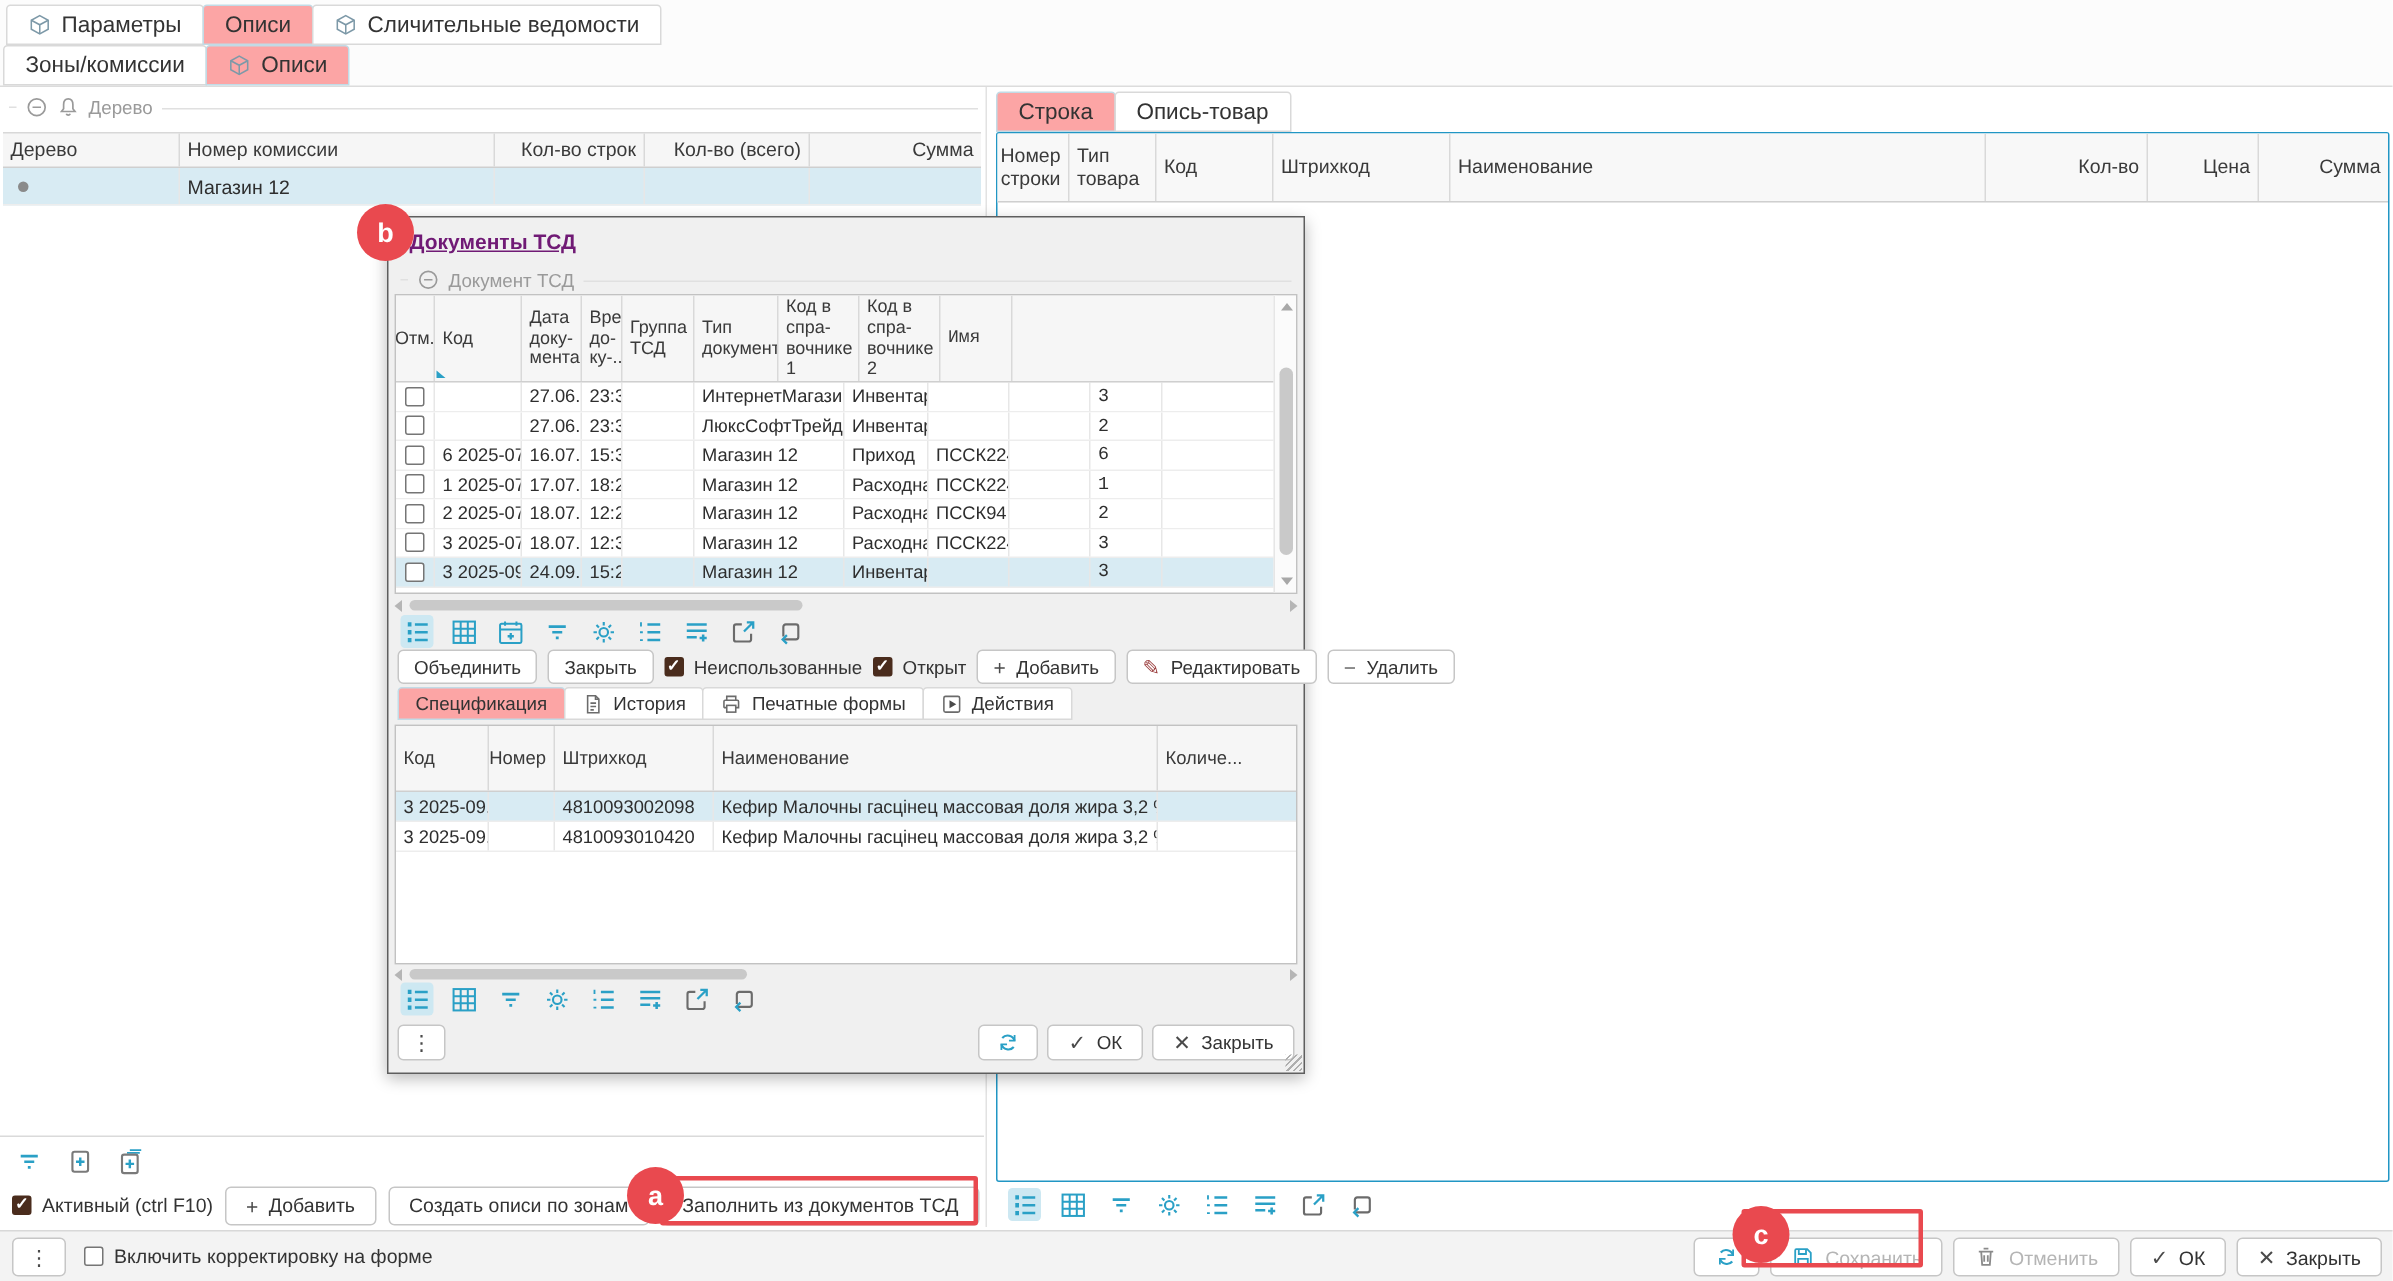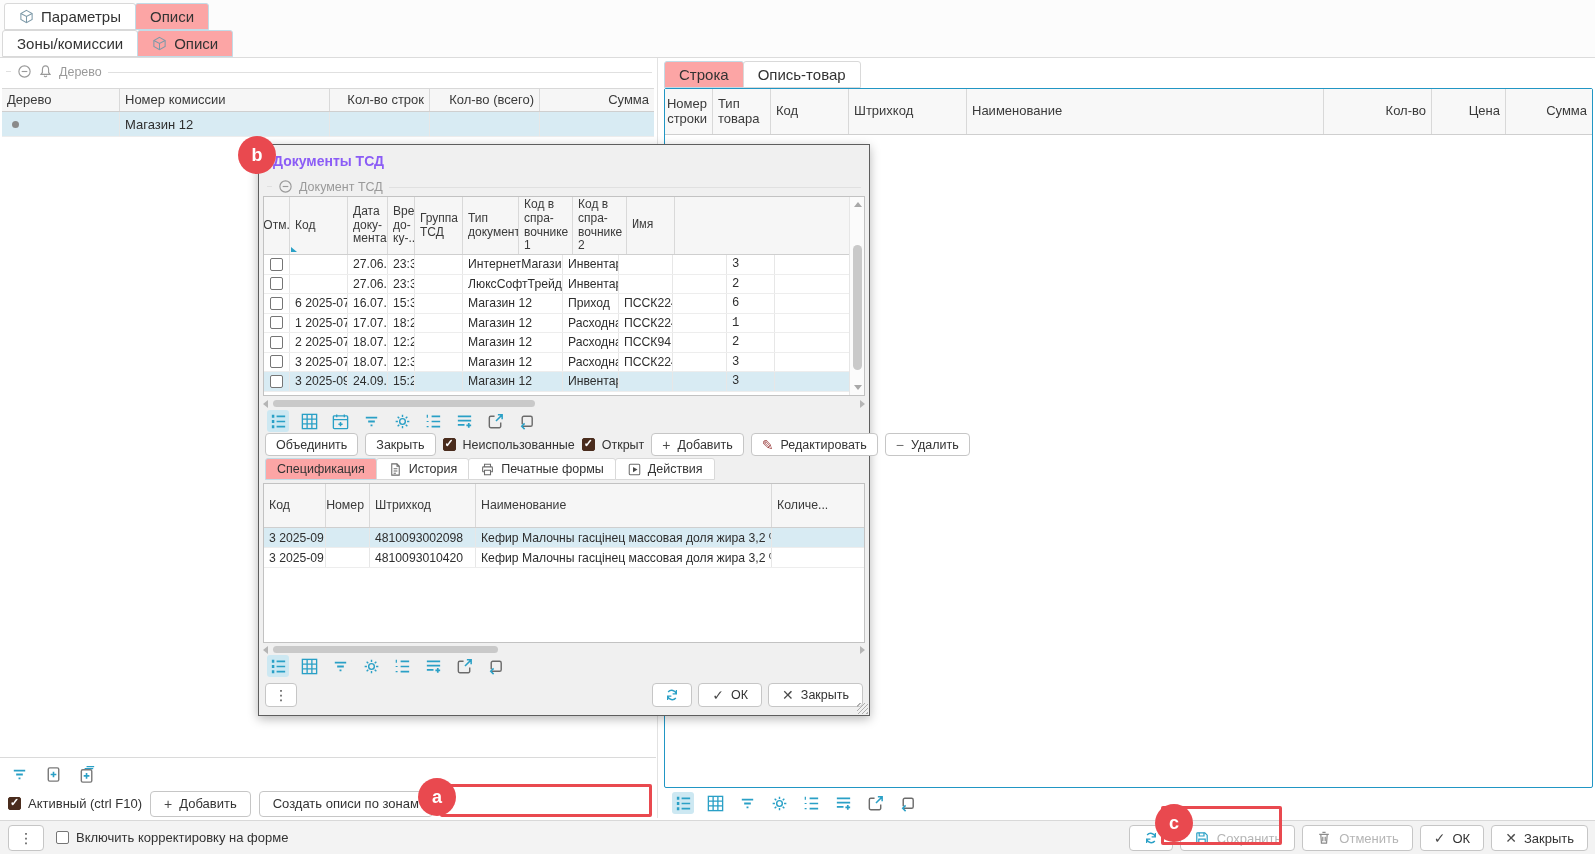--- a/index.html
+++ b/index.html
@@ -92,21 +92,21 @@
   .rtoolbar { position:absolute; left:672px; top:792px; display:flex; gap:10px; }
 
   
   .bottombar { position:absolute; left:0; top:820px; width:1595px; height:34px; background:#f3f3f3; border-top:1px solid #d8d8d8; }
   .bb-kebab { position:absolute; left:8px; top:4px; width:36px; height:26px; }
   .bb-cb { position:absolute; left:56px; top:9px; }
   .bb-right { position:absolute; right:7px; top:4px; display:flex; gap:7px; }
 
   
   .dialog { position:absolute; left:258px; top:144px; width:612px; height:572px; background:#f0f0f0; border:1.5px solid #5e5e5e; box-shadow:0 3px 10px rgba(0,0,0,0.28); z-index:10; }
-  .dtitle { position:absolute; left:14px; top:8px; font-size:14px; font-weight:bold; color:#8b5cf6; }
+  .dtitle { position:absolute; left:14px; top:8px; font-size:14px; font-weight:bold; color:#701a75;text-decoration:underline; }
   .dgroup { position:absolute; left:8px; right:8px; top:34px; }
   .dtoolbar { position:absolute; display:flex; gap:9px; }
   .dtoolbar1 { left:8px; top:265px; }
   .dtoolbar2 { left:8px; top:510px; }
   .dbuttons { position:absolute; left:6px; top:288px; display:flex; align-items:center; gap:7px; }
   .dbuttons .btn { height:23px; font-size:12.5px; padding:0 10px; }
   .dbuttons .cblabel { font-size:12.5px; }
   .dsubtabs { position:absolute; left:6px; top:312px; display:flex; align-items:flex-end; height:23px; }
   .dsubtabs .tab { height:22px; font-size:12.5px; padding:0 11px; gap:6px; }
   .dfooter { position:absolute; left:6px; right:6px; top:538px; display:flex; align-items:center; }
@@ -135,20 +135,29 @@
           <svg viewBox="0 0 16 16" fill="none" stroke="#7d99a8" stroke-width="1.1">
             <path d="M8 1.5L14 4.8v6.4L8 14.5 2 11.2V4.8z"></path>
             <path d="M2 4.8L8 8l6-3.2M8 8v6.5"></path>
           </svg>
         </span>
       <span>Параметры</span>
     </div>
     <div class="tab sel">
       <span>Описи</span>
     </div>
+    <div class="tab">
+      <span class="tabicon">
+          <svg viewBox="0 0 16 16" fill="none" stroke="#7d99a8" stroke-width="1.1">
+            <path d="M8 1.5L14 4.8v6.4L8 14.5 2 11.2V4.8z"></path>
+            <path d="M2 4.8L8 8l6-3.2M8 8v6.5"></path>
+          </svg>
+        </span>
+      <span>Сличительные ведомости</span>
+    </div>
   </div>
   <div class="tabrow tabrow2">
     <div class="tab">
       <span>Зоны/комиссии</span>
     </div>
     <div class="tab sel">
       <span class="tabicon">
           <svg viewBox="0 0 16 16" fill="none" stroke="#7d99a8" stroke-width="1.1">
             <path d="M8 1.5L14 4.8v6.4L8 14.5 2 11.2V4.8z"></path>
             <path d="M2 4.8L8 8l6-3.2M8 8v6.5"></path>
@@ -222,20 +231,23 @@
     <span class="cblabel">
       <span class="cbx checked"></span>
       <span>Активный (ctrl F10)</span>
     </span>
     <button class="btn">
       <span class="glyph">+</span>
       <span>Добавить</span>
     </button>
     <button class="btn">
       <span>Создать описи по зонам</span>
+    </button>
+    <button class="btn">
+      <span>Заполнить из документов ТСД</span>
     </button>
   </div>
 
   <div class="rtabs">
     <div class="tab sel">
       <span>Строка</span>
     </div>
     <div class="tab">
       <span>Опись-товар</span>
     </div>

